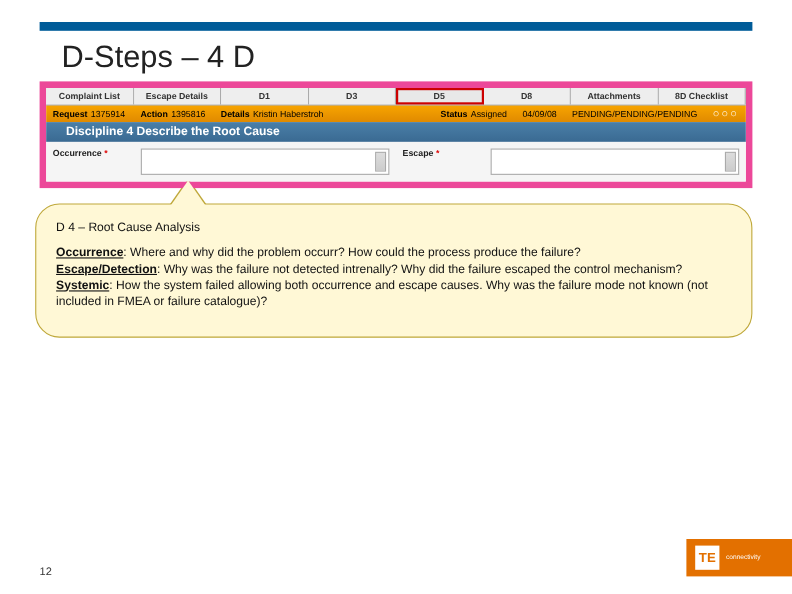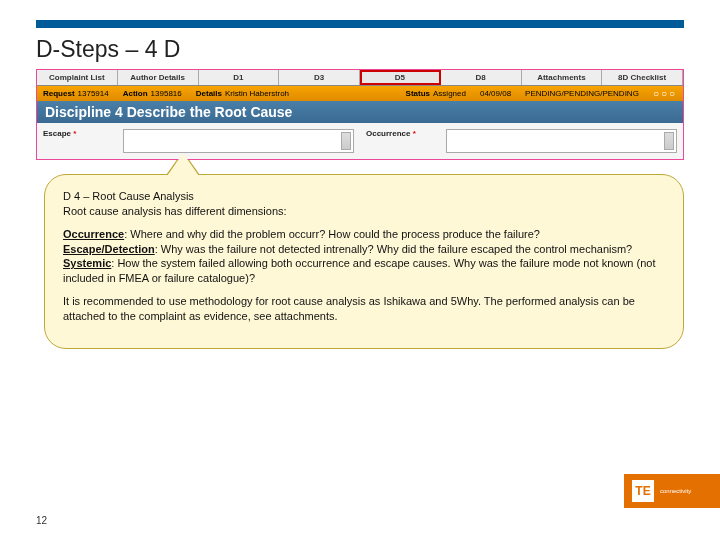--- a/index.html
+++ b/index.html
@@ -1,57 +1,57 @@
 <!DOCTYPE html>
 <html><head>
 <meta charset="utf-8">
 <style>
   * { box-sizing: border-box; margin: 0; padding: 0; }
   body { width: 720px; height: 540px; background: #fff; font-family: Arial, sans-serif; position: relative; overflow: hidden; }
   .topbar { height: 8px; background: #005c99; margin: 20px 36px 0 36px; }
-  .page-title { font-size: 23px; font-weight: normal; margin: 8px 36px 6px 36px; color: #222; }
-  .app-shot { margin: 0 36px; border: 1px solid #ec4899; font-size: 8px; }
+  .page-title { font-size: 28px; font-weight: normal; margin: 8px 36px 6px 56px; color: #222; }
+  .app-shot { margin: 0 36px; border: 6px solid #ec4899; font-size: 8px; }
   .tabs-row { display: flex; background: #e6e6e6; border-bottom: 1px solid #888; }
   .tab { flex: 1; text-align: center; padding: 3px 0; border-right: 1px solid #aaa; font-weight: bold; color: #333; background: #eee; }
   .tab.active { background: #e8e8e8; outline: 2px solid #c00; outline-offset: -2px; text-align: center; }
   .orange-row { display: flex; align-items: center; background: linear-gradient(#f7a400,#e08a00); color: #000; padding: 2px 6px; font-size: 8px; text-align: right; }
   .orange-row .k { font-weight: bold; margin-right: 3px; }
   .orange-row .v { margin-right: 14px; }
   .orange-row .dots { color: #fff; letter-spacing: 2px; font-size: 10px; }
   .orange-row .spacer { flex:1; }
-  .blue-row { background: linear-gradient(#4a7fa8,#3a6a92); color: #fff; font-weight: bold; padding: 3px 8px; font-size: 14px; }
+  .blue-row { background: linear-gradient(#4a7fa8,#3a6a92); color: #fff; font-weight: bold; padding: 3px 18px; font-size: 11px; }
   .fields { display: flex; flex-wrap: wrap; background: #f5f5f5; padding: 4px 0; }
   .field { display: flex; width: 50%; align-items: flex-start; padding: 2px 6px; }
   .field.full { width: 100%; }
   .fld-label { width: 80px; font-weight: bold; font-size: 8px; color: #222; }
   .fld-label .req { color: #d00; }
   .fld-box { flex:1; height: 24px; background: #fff; border: 1px solid #aaa; position: relative; }
   .fld-box::after { content:""; position:absolute; right:2px; top:2px; bottom:2px; width:8px; background: linear-gradient(#ddd,#ccc); border:1px solid #aaa; }
-  .callout-wrap { position: relative; margin: 14px 36px 0 44px; }
+  .callout-wrap { position: relative; margin: 14px 36px 0 32px; }
   .callout { background: #fff8d6; border: 1px solid #bfa83a; border-radius: 22px; padding: 14px 18px 16px 18px; font-size: 11px; line-height: 1.35; color: #111; position: relative; }
   .callout::before { content:""; position:absolute; top:-22px; left:120px; width:0; height:0; border-left:18px solid transparent; border-right:18px solid transparent; border-bottom:26px solid #fff8d6; }
   .callout::after { content:""; position:absolute; top:-24px; left:119px; width:0; height:0; border-left:19px solid transparent; border-right:19px solid transparent; border-bottom:27px solid #bfa83a; z-index:-1; }
   .callout p { margin-bottom: 8px; }
   .footer { position: absolute; left: 36px; right: 0; bottom: 14px; display: flex; align-items: center; }
   .footer .pageno { font-size: 10px; color: #333; margin-right: 18px; }
   .footer .conf { font-size: 8px; color: #333; }
-  .te-logo { position:absolute; right:0; bottom:18px; width:96px; height:34px; background:#e37000; display:flex; align-items:center; padding-left:8px; }
+  .te-logo { position:absolute; right:0; bottom:2px; width:96px; height:34px; background:#e37000; display:flex; align-items:center; padding-left:8px; }
   .te-logo .box { width:22px; height:22px; background:#fff; color:#e37000; font-weight:bold; font-size:12px; display:flex; align-items:center; justify-content:center; margin-right:6px; }
   .te-logo .txt { color:#fff; font-size:6px; line-height:1; }
 </style>
 </head>
 <body>
 
 <div class="topbar"></div>
 <h1 class="page-title">D-Steps – 4 D</h1>
 
 <div class="app-shot">
   <div class="tabs-row">
     <div class="tab">Complaint List</div>
-    <div class="tab">Author Details</div>
+    <div class="tab">Escape Details</div>
     <div class="tab">D1</div>
     <div class="tab">D3</div>
     <div class="tab active">D5</div>
     <div class="tab">D8</div>
     <div class="tab">Attachments</div>
     <div class="tab">8D Checklist</div>
   </div>
   <div class="orange-row">
     <span class="k">Request</span>
     <span class="v">1375914</span>
@@ -62,42 +62,40 @@
     <span class="spacer"></span>
     <span class="k">Status</span>
     <span class="v">Assigned</span>
     <span class="v">04/09/08</span>
     <span class="v">PENDING/PENDING/PENDING</span>
     <span class="dots">○○○</span>
   </div>
   <div class="blue-row">Discipline 4    Describe the Root Cause</div>
   <div class="fields">
     <div class="field">
-      <div class="fld-label"><span>Escape</span> <span class="req">*</span></div>
+      <div class="fld-label"><span>Occurrence</span> <span class="req">*</span></div>
       <div class="fld-box"></div>
     </div>
     <div class="field">
-      <div class="fld-label"><span>Occurrence</span> <span class="req">*</span></div>
+      <div class="fld-label"><span>Escape</span> <span class="req">*</span></div>
       <div class="fld-box"></div>
     </div>
   </div>
 </div>
 
 <div class="callout-wrap">
   <div class="callout">
     <p>
       <span>D 4 – Root Cause Analysis</span><br>
-      <span>Root cause analysis has different dimensions:</span>
     </p>
     <p>
       <b><u>Occurrence</u></b><span>: Where and why did the problem occurr? How could the process produce the failure?</span><br>
       <b><u>Escape/Detection</u></b><span>: Why was the failure not detected intrenally? Why did the failure escaped the control mechanism?</span><br>
       <b><u>Systemic</u></b><span>: How the system failed allowing both occurrence and escape causes. Why was the failure mode not known (not included in FMEA or failure catalogue)?</span>
     </p>
-    <p>It is recommended to use methodology for root cause analysis as Ishikawa and 5Why. The performed analysis can be attached to the complaint as evidence, see attachments.</p>
   </div>
 </div>
 
 <div class="footer">
   <span class="pageno">12</span>
   <div class="te-logo">
     <div class="box">TE</div>
     <div class="txt">connectivity</div>
   </div>
 </div>

